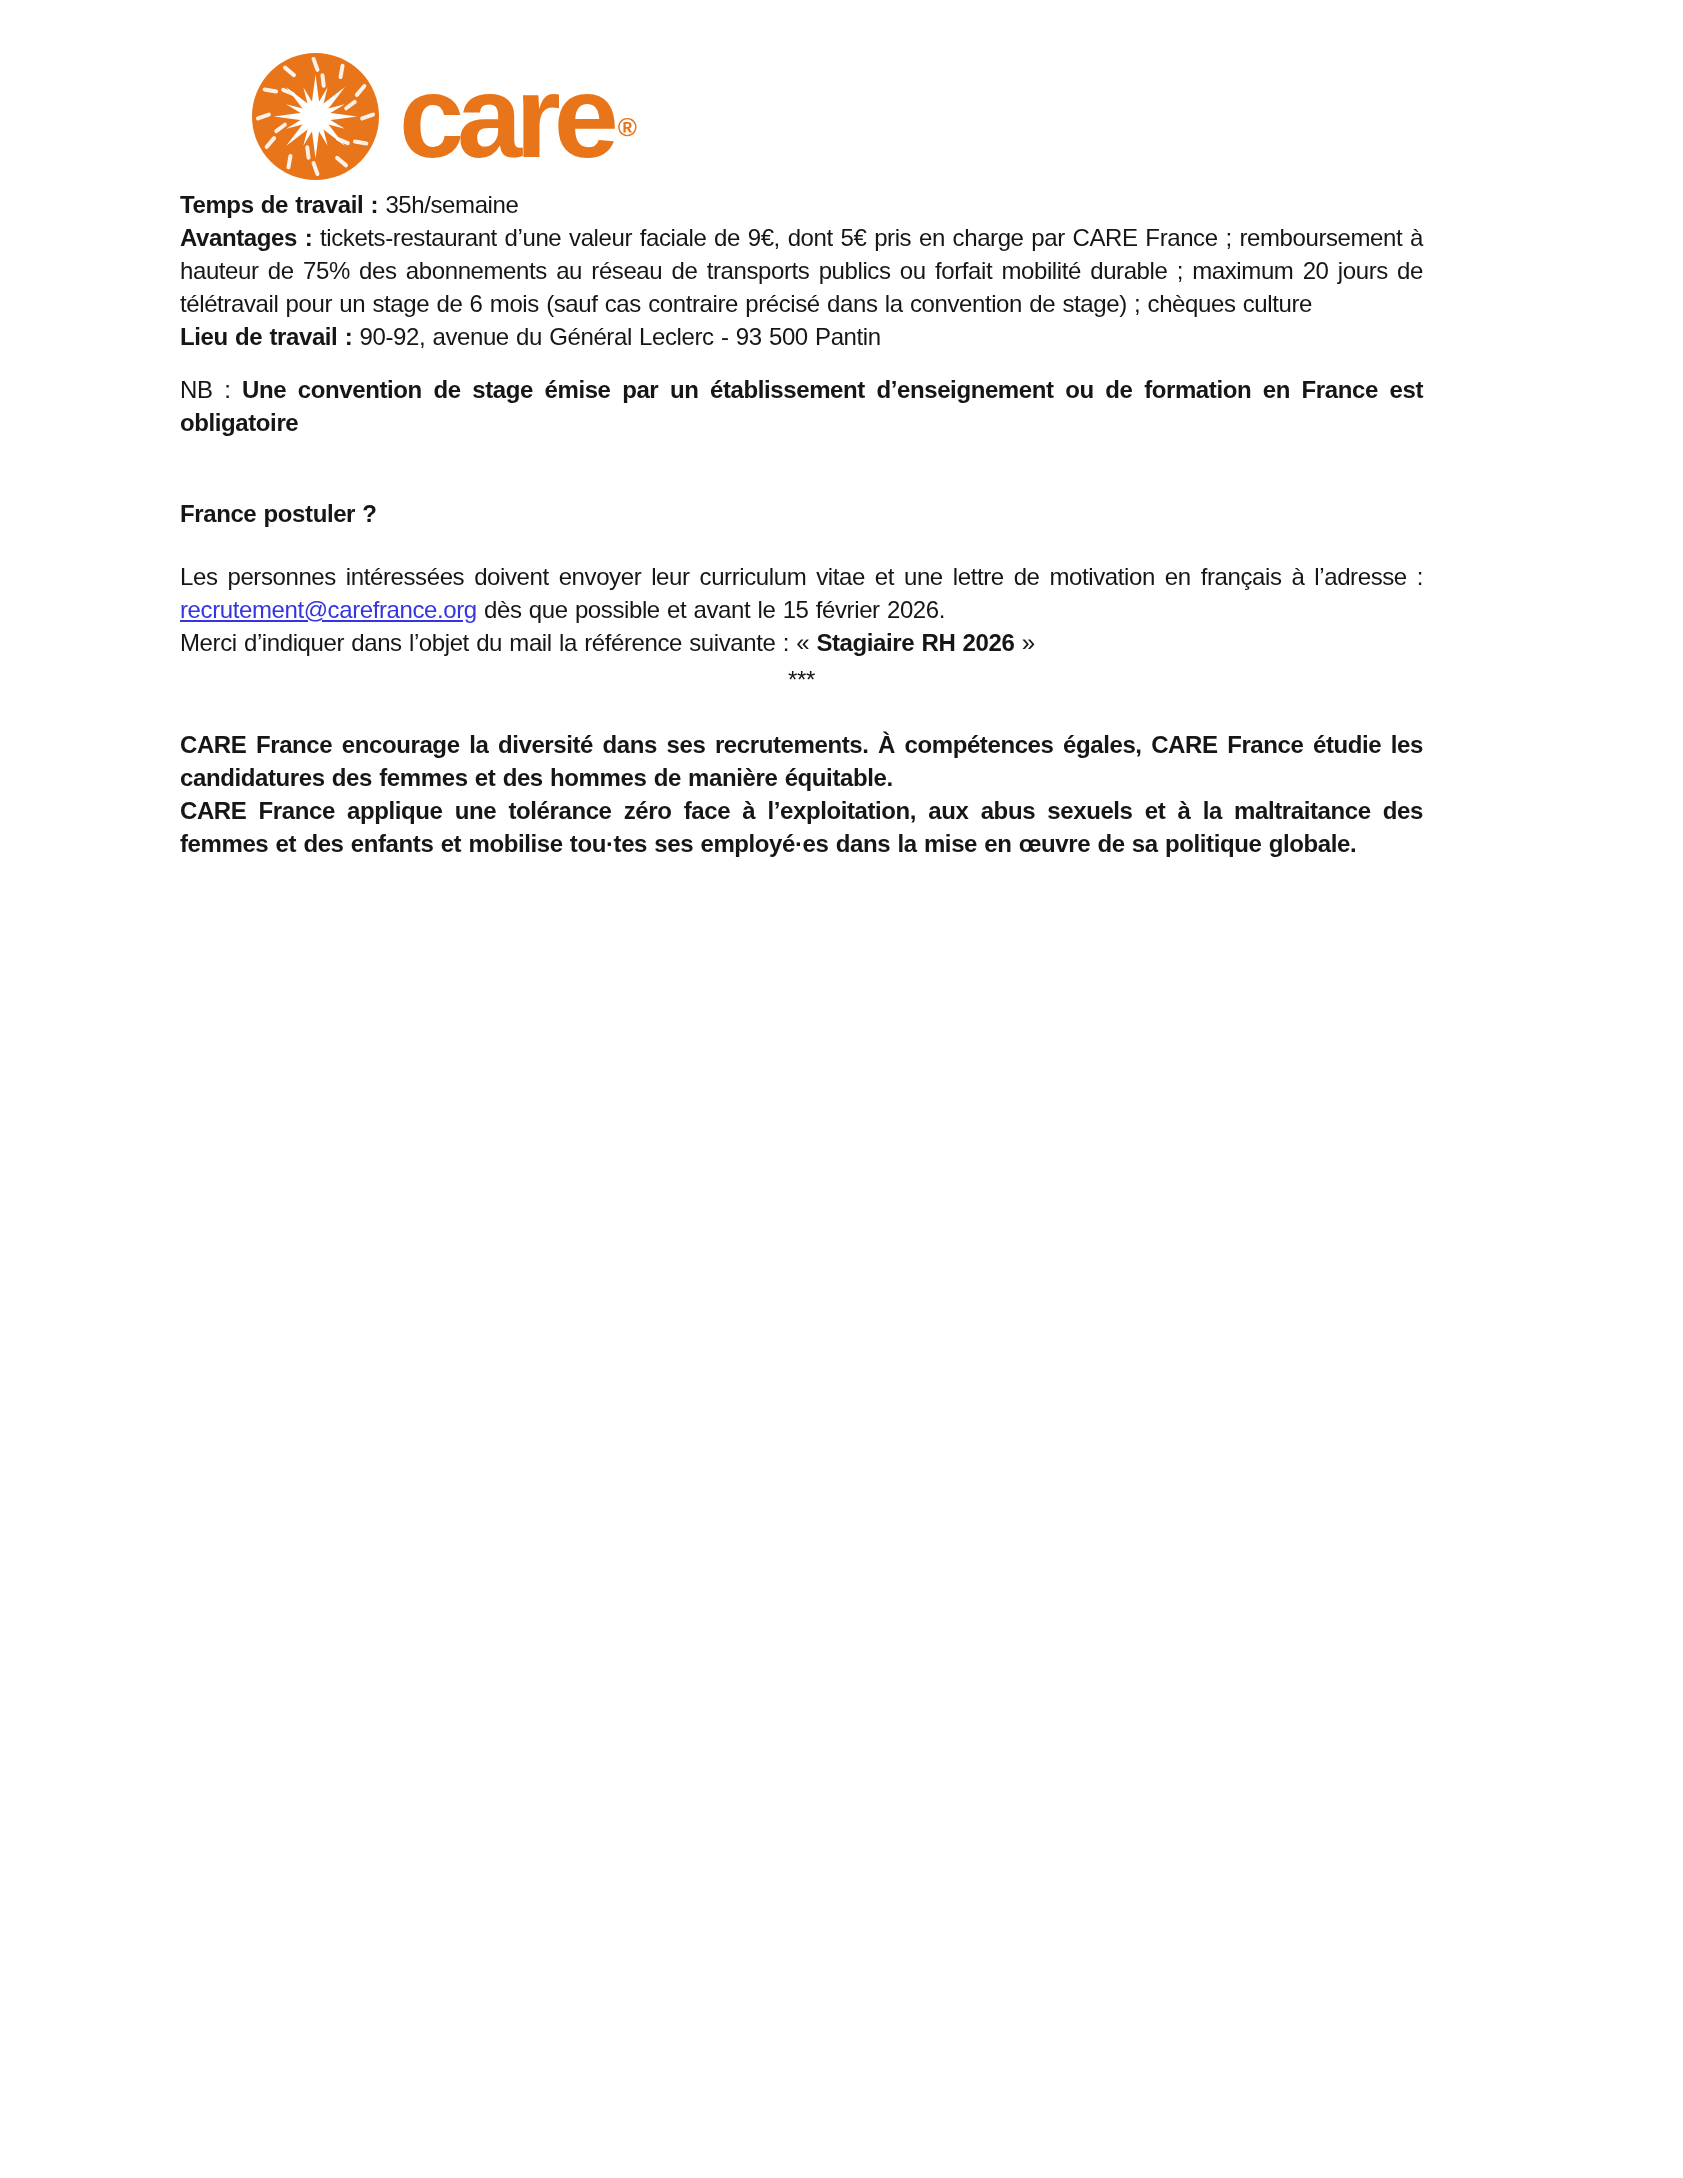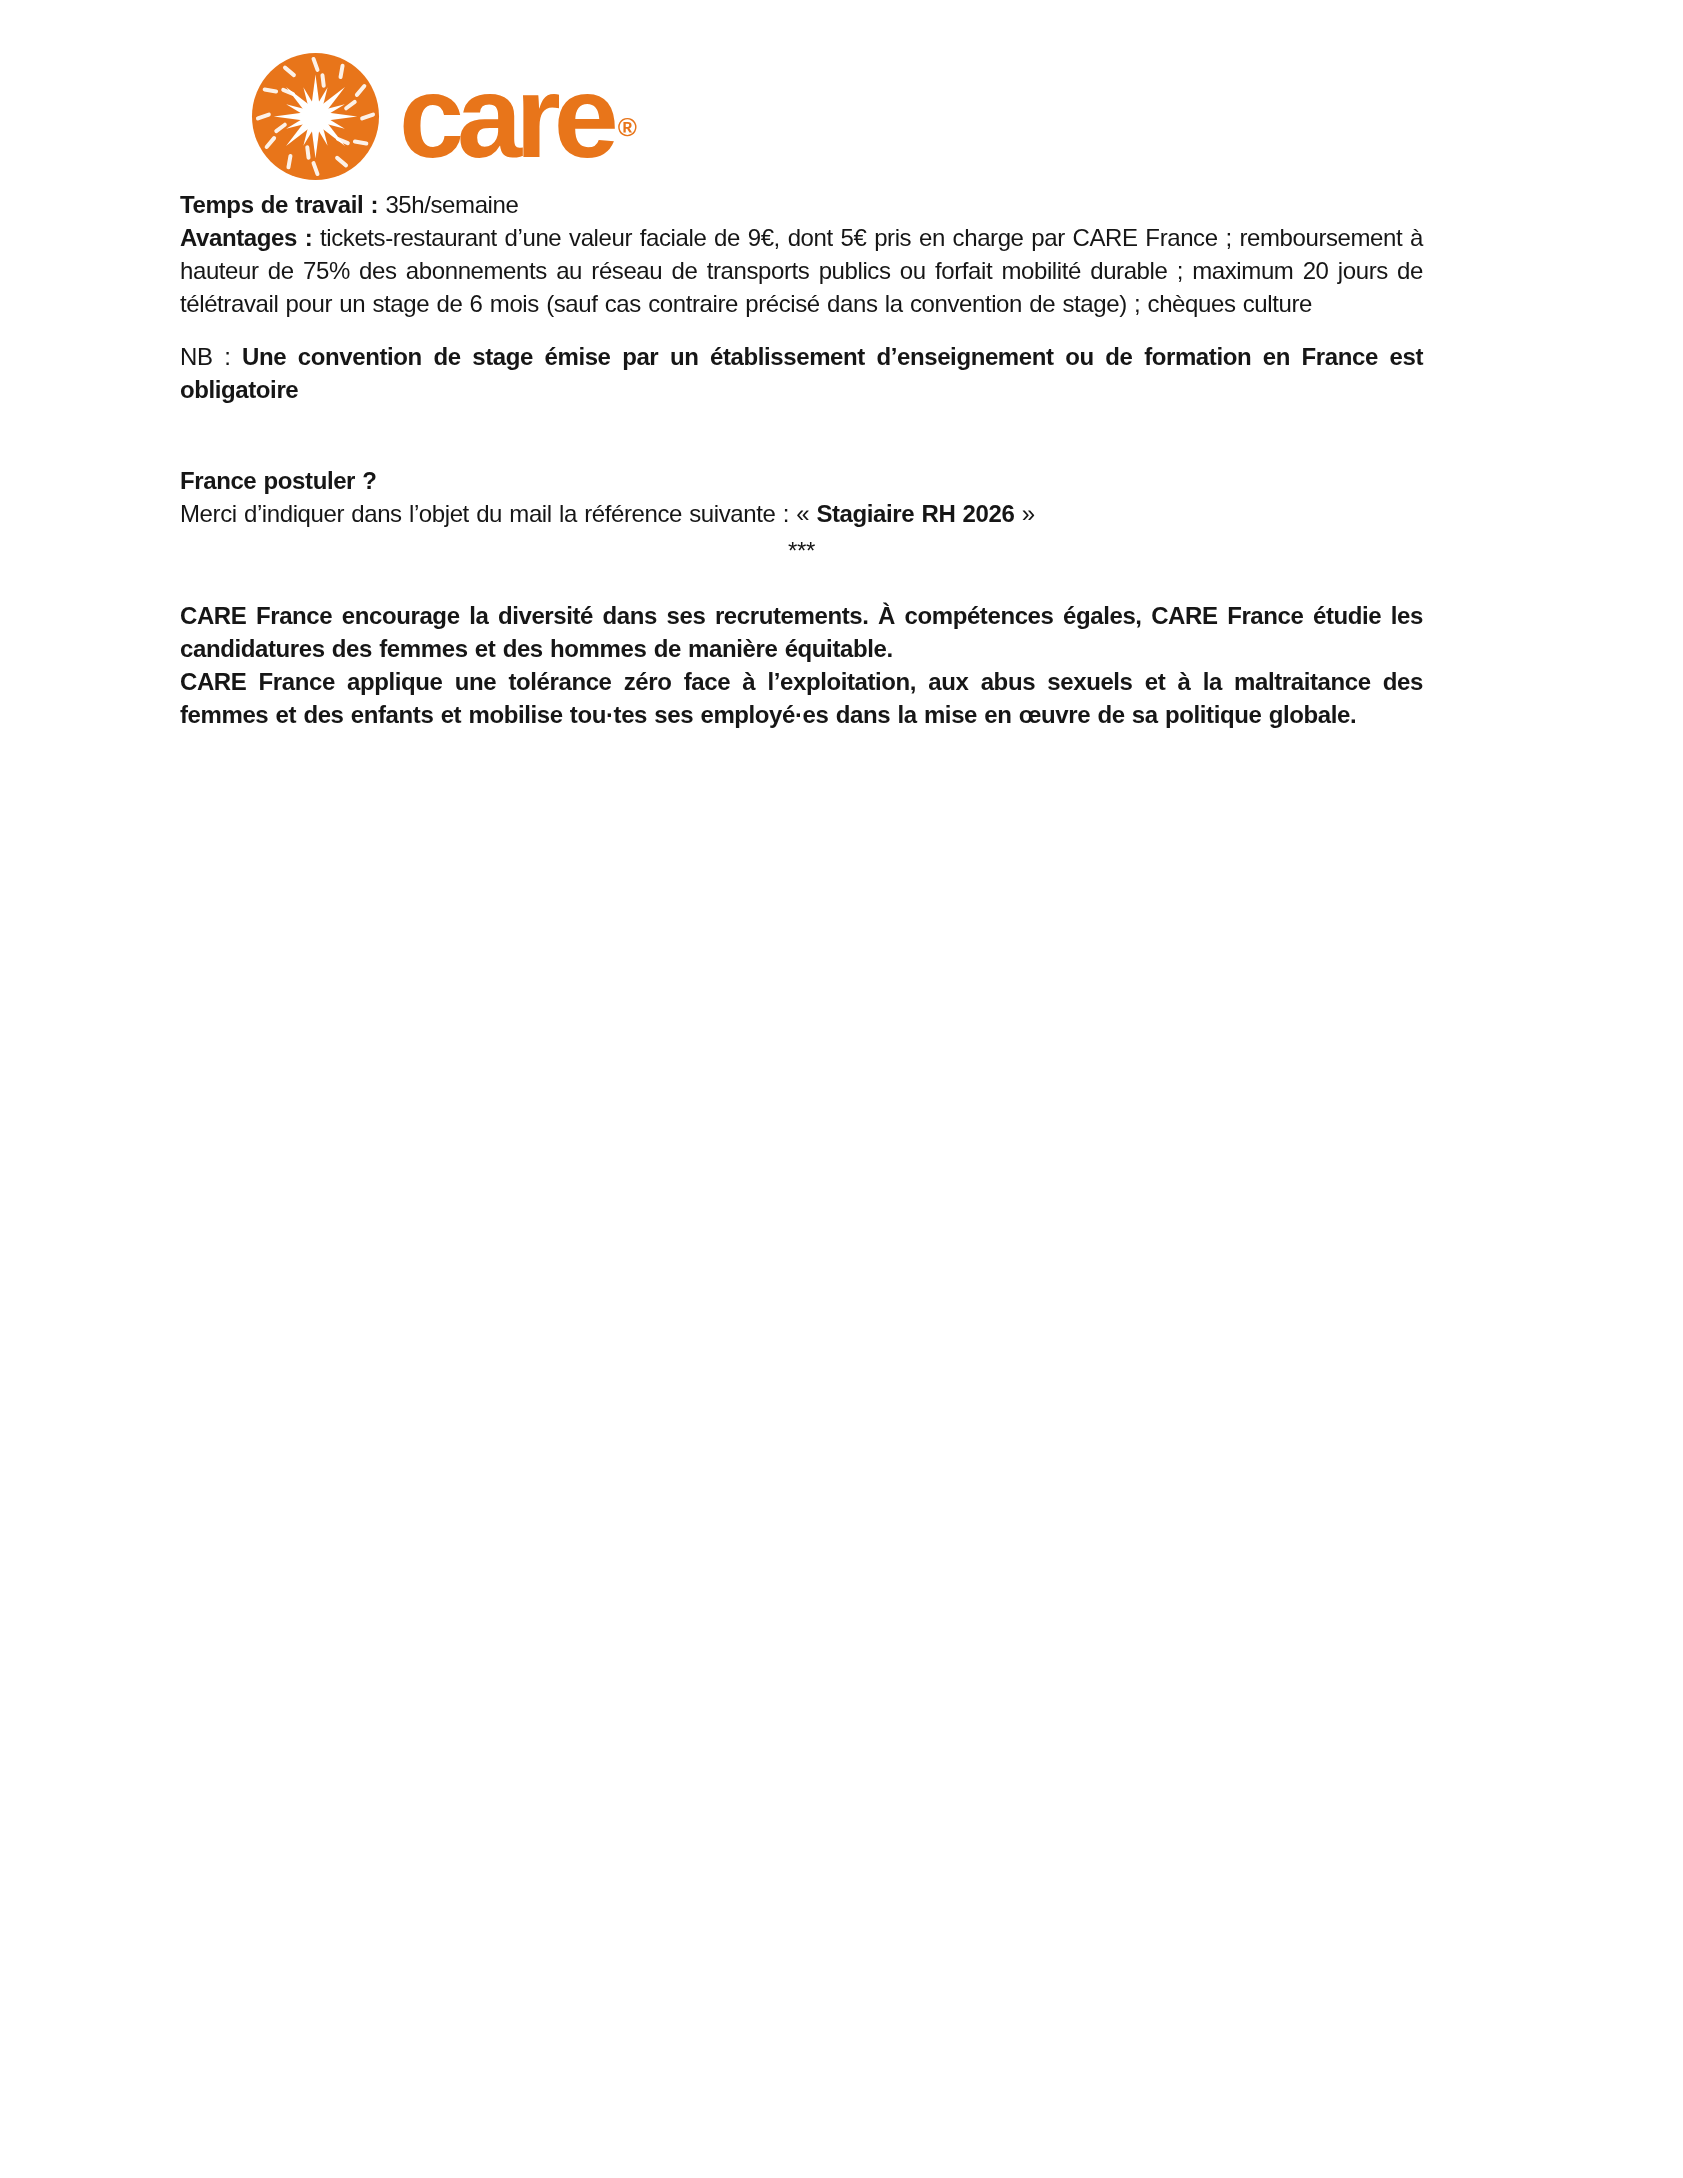--- a/index.html
+++ b/index.html
@@ -122,25 +122,27 @@
       <span class="reg">®</span>
     </div>
   </div>
 
   <div class="content">
 
     <p><strong>Temps de travail :</strong> <span>35h/semaine</span></p>
 
     <p class="just"><strong>Avantages :</strong> <span>tickets-restaurant d’une valeur faciale de 9€, dont 5€ pris en charge par CARE France ; remboursement à hauteur de 75% des abonnements au réseau de transports publics ou forfait mobilité durable ; maximum 20 jours de télétravail pour un stage de 6 mois (sauf cas contraire précisé dans la convention de stage) ; chèques culture</span></p>
 
+    <p><strong>Lieu de travail :</strong> <span>90-92, avenue du Général Leclerc - 93 500 Pantin</span></p>
 
     <p class="just nb"><span>NB :</span> <strong>Une convention de stage émise par un établissement d’enseignement ou de formation en France est obligatoire</strong></p>
 
     <p class="heading">France postuler ?</p>
 
+    <p class="just apply"><span>Les personnes intéressées doivent envoyer leur curriculum vitae et une lettre de motivation en français à l’adresse : </span><a href="#" class="email">recrutement@carefrance.org</a><span> dès que possible et avant le 15 février 2026.</span></p>
 
     <p class="just"><span>Merci d’indiquer dans l’objet du mail la référence suivante : « </span><strong>Stagiaire RH 2026</strong><span> »</span></p>
 
     <p class="separator">***</p>
 
     <p class="just bold equal">CARE France encourage la diversité dans ses recrutements. À compétences égales, CARE France étudie les candidatures des femmes et des hommes de manière équitable.</p>
 
     <p class="just bold">CARE France applique une tolérance zéro face à l’exploitation, aux abus sexuels et à la maltraitance des femmes et des enfants et mobilise tou·tes ses employé·es dans la mise en œuvre de sa politique globale.</p>
 
   </div>

